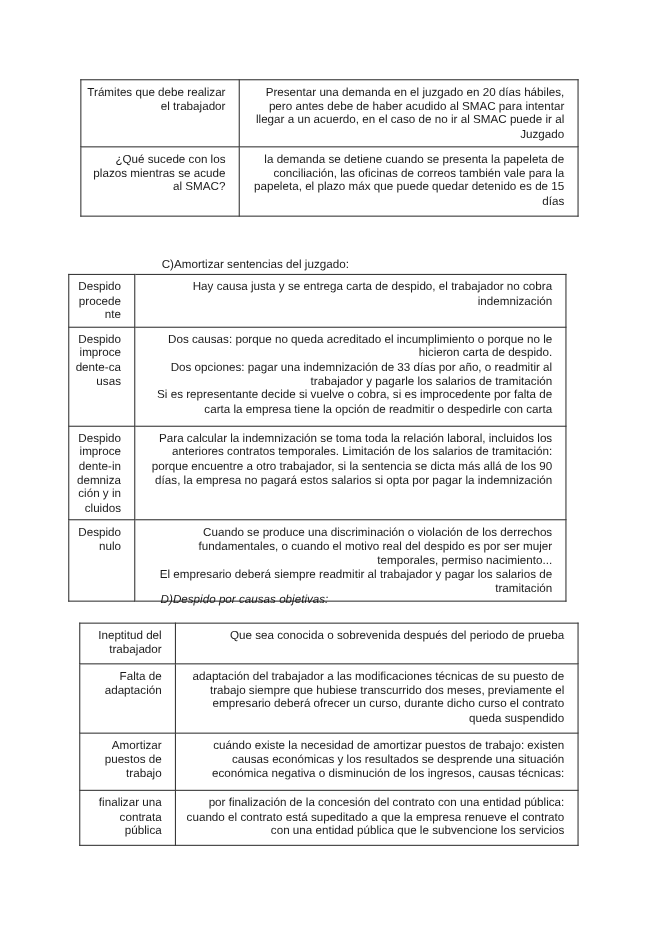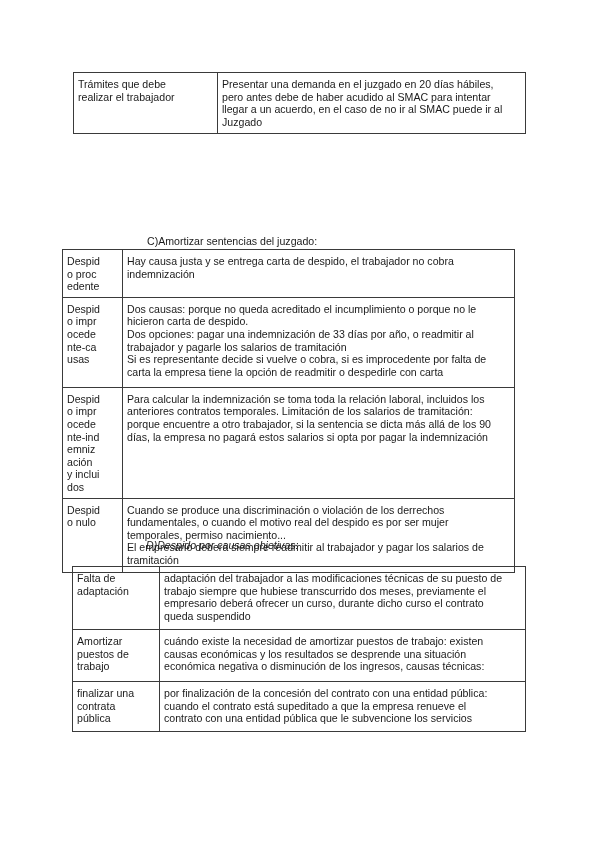--- a/index.html
+++ b/index.html
@@ -1,20 +1,20 @@
 <!DOCTYPE html>
 <html><head>
 <meta charset="utf-8">
 <style>
   html, body { margin: 0; padding: 0; background: #ffffff; }
   body { width: 600px; height: 848px; position: relative; overflow: hidden;
          font-family: "Liberation Sans", sans-serif; color: #1a1a1a; }
   table { border-collapse: collapse; position: absolute; table-layout: fixed; }
   td { border: 1.2px solid #3a3a3a; vertical-align: top; font-size: 10.6px; line-height: 12.6px;
-       padding: 5px 22px 4px 4px; white-space: pre-line; }
+       padding: 5px 12px 4px 4px; white-space: pre-line; text-align: right; }
   .heading { position: absolute; font-size: 10.6px; line-height: 12px; }
   #t1 { left: 73px; top: 72px; width: 453px; }
   #t1 col.c1 { width: 144px; }
   #t2 { left: 62px; top: 249px; width: 453px; }
   #t2 col.c1 { width: 60px; }
   #t3 { left: 72px; top: 566px; width: 454px; }
   #t3 col.c1 { width: 87px; }
   #h-c { left: 147px; top: 235px; }
   #h-d { left: 146px; top: 539px; font-style: italic; }
 </style>
@@ -23,20 +23,24 @@
 
 <table id="t1">
   <colgroup>
       <col class="c1">
       <col>
     </colgroup>
   <tbody>
       <tr style="height:61px">
     <td>Trámites que debe realizar el trabajador</td>
     <td>Presentar una demanda en el juzgado en 20 días hábiles, pero antes debe de haber acudido al SMAC para intentar llegar a un acuerdo, en el caso de no ir al SMAC puede ir al Juzgado</td>
+  </tr>
+  <tr style="height:63px">
+    <td>¿Qué sucede con los plazos mientras se acude al SMAC?</td>
+    <td>la demanda se detiene cuando se presenta la papeleta de conciliación, las oficinas de correos también vale para la papeleta, el plazo máx que puede quedar detenido es de 15 días</td>
   </tr>
 </tbody>
   </table>
 
 <div id="h-c" class="heading">C)Amortizar sentencias del juzgado:</div>
 
 <table id="t2">
   <colgroup>
       <col class="c1">
       <col>
@@ -65,20 +69,24 @@
   </table>
 
 <div id="h-d" class="heading">D)Despido por causas objetivas:</div>
 
 <table id="t3">
   <colgroup>
       <col class="c1">
       <col>
     </colgroup>
   <tbody>
+      <tr style="height:37px">
+    <td>Ineptitud del trabajador</td>
+    <td>Que sea conocida o sobrevenida después del periodo de prueba</td>
+  </tr>
   <tr style="height:63px">
     <td>Falta de adaptación</td>
     <td> adaptación del trabajador a las modificaciones técnicas de su puesto de trabajo siempre que hubiese transcurrido dos meses, previamente el empresario deberá ofrecer un curso, durante dicho curso el contrato queda suspendido</td>
   </tr>
   <tr style="height:52px">
     <td>Amortizar puestos de trabajo</td>
     <td> cuándo existe la necesidad de amortizar puestos de trabajo: existen causas económicas y los resultados se desprende una situación económica negativa o disminución de los ingresos, causas técnicas:</td>
   </tr>
   <tr style="height:50px">
     <td> finalizar una contrata pública</td>

